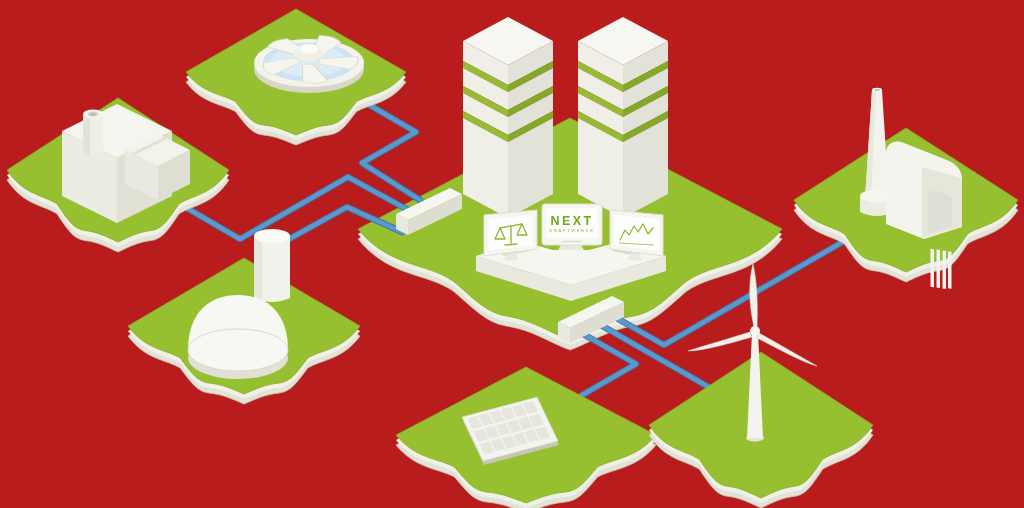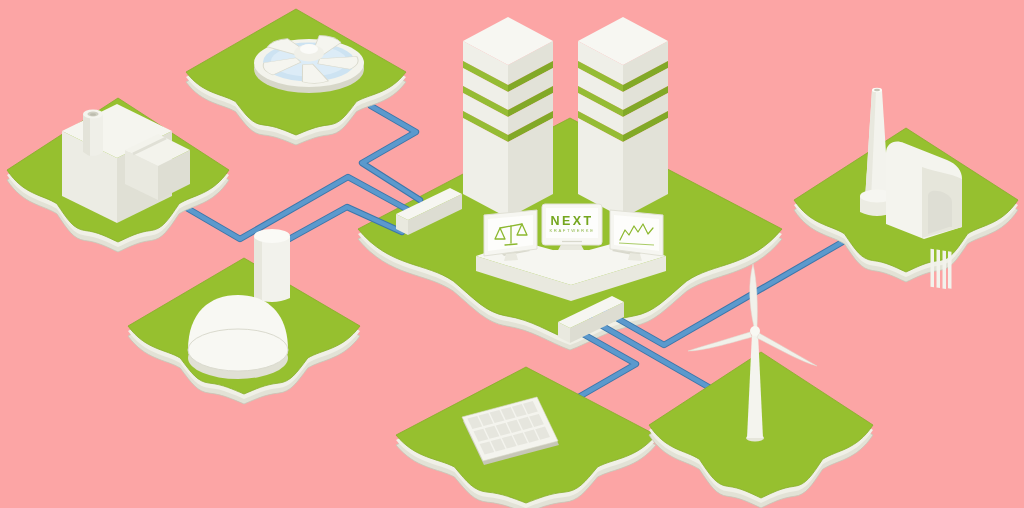--- a/index.html
+++ b/index.html
@@ -38,21 +38,21 @@
   .logo-next{fill:var(--logo-green);font-weight:bold;font-size:12.5px;letter-spacing:2.4px;
              text-anchor:middle;font-family:"Liberation Sans",sans-serif;}
   .logo-sub{fill:#8fb84a;font-size:4.2px;letter-spacing:1.6px;text-anchor:middle;
             font-family:"Liberation Sans",sans-serif;}
   .icon-green{stroke:var(--icon-green);fill:none;stroke-width:1.3;stroke-linecap:round;
               stroke-linejoin:round;}
 </style>
 </head>
 <body>
 
-<div class="stage" style="background: #fca5a5;">
+<div class="stage" style="background: #b91c1c;">
 <svg viewBox="0 0 1024 508" width="1024" height="508" xmlns="http://www.w3.org/2000/svg">
 
   <g>
     <g class="island-base">
           <path d="M 358.0,229.0 L 570.0,118.0 L 782.0,229.0 C 750.2,267.9 714.2,262.1 686.6,281.2 C 665.4,298.9 654.8,312.3 633.6,316.0 C 608.2,319.8 591.2,332.2 570.0,340.0 C 548.8,332.2 531.8,319.8 506.4,316.0 C 485.2,312.3 474.6,298.9 453.4,281.2 C 425.8,262.1 389.8,267.9 358.0,229.0 Z" class="is-side2" transform="translate(0,10)"></path>
           <path d="M 358.0,229.0 L 570.0,118.0 L 782.0,229.0 C 750.2,267.9 714.2,262.1 686.6,281.2 C 665.4,298.9 654.8,312.3 633.6,316.0 C 608.2,319.8 591.2,332.2 570.0,340.0 C 548.8,332.2 531.8,319.8 506.4,316.0 C 485.2,312.3 474.6,298.9 453.4,281.2 C 425.8,262.1 389.8,267.9 358.0,229.0 Z" class="is-side1" transform="translate(0,5)"></path>
           <path d="M 358.0,229.0 L 570.0,118.0 L 782.0,229.0 C 750.2,267.9 714.2,262.1 686.6,281.2 C 665.4,298.9 654.8,312.3 633.6,316.0 C 608.2,319.8 591.2,332.2 570.0,340.0 C 548.8,332.2 531.8,319.8 506.4,316.0 C 485.2,312.3 474.6,298.9 453.4,281.2 C 425.8,262.1 389.8,267.9 358.0,229.0 Z" class="is-top"></path>
         </g>
 
     <g class="tower">

